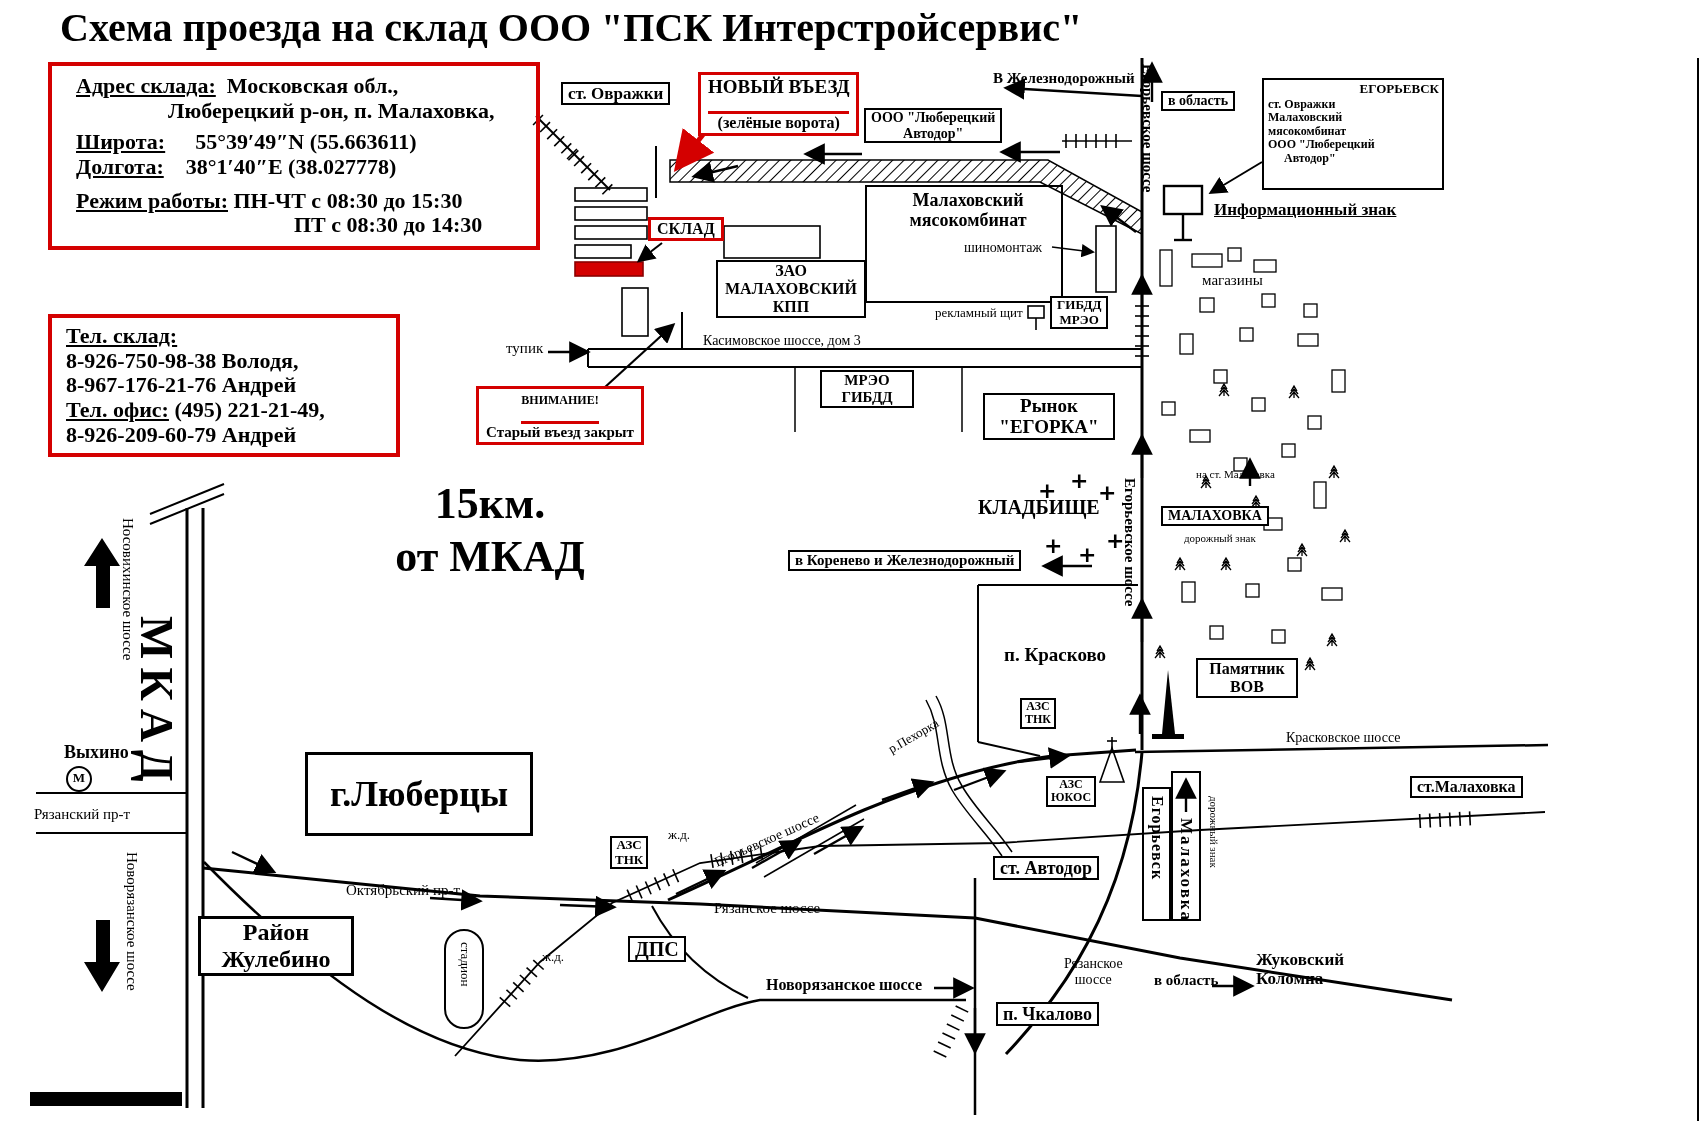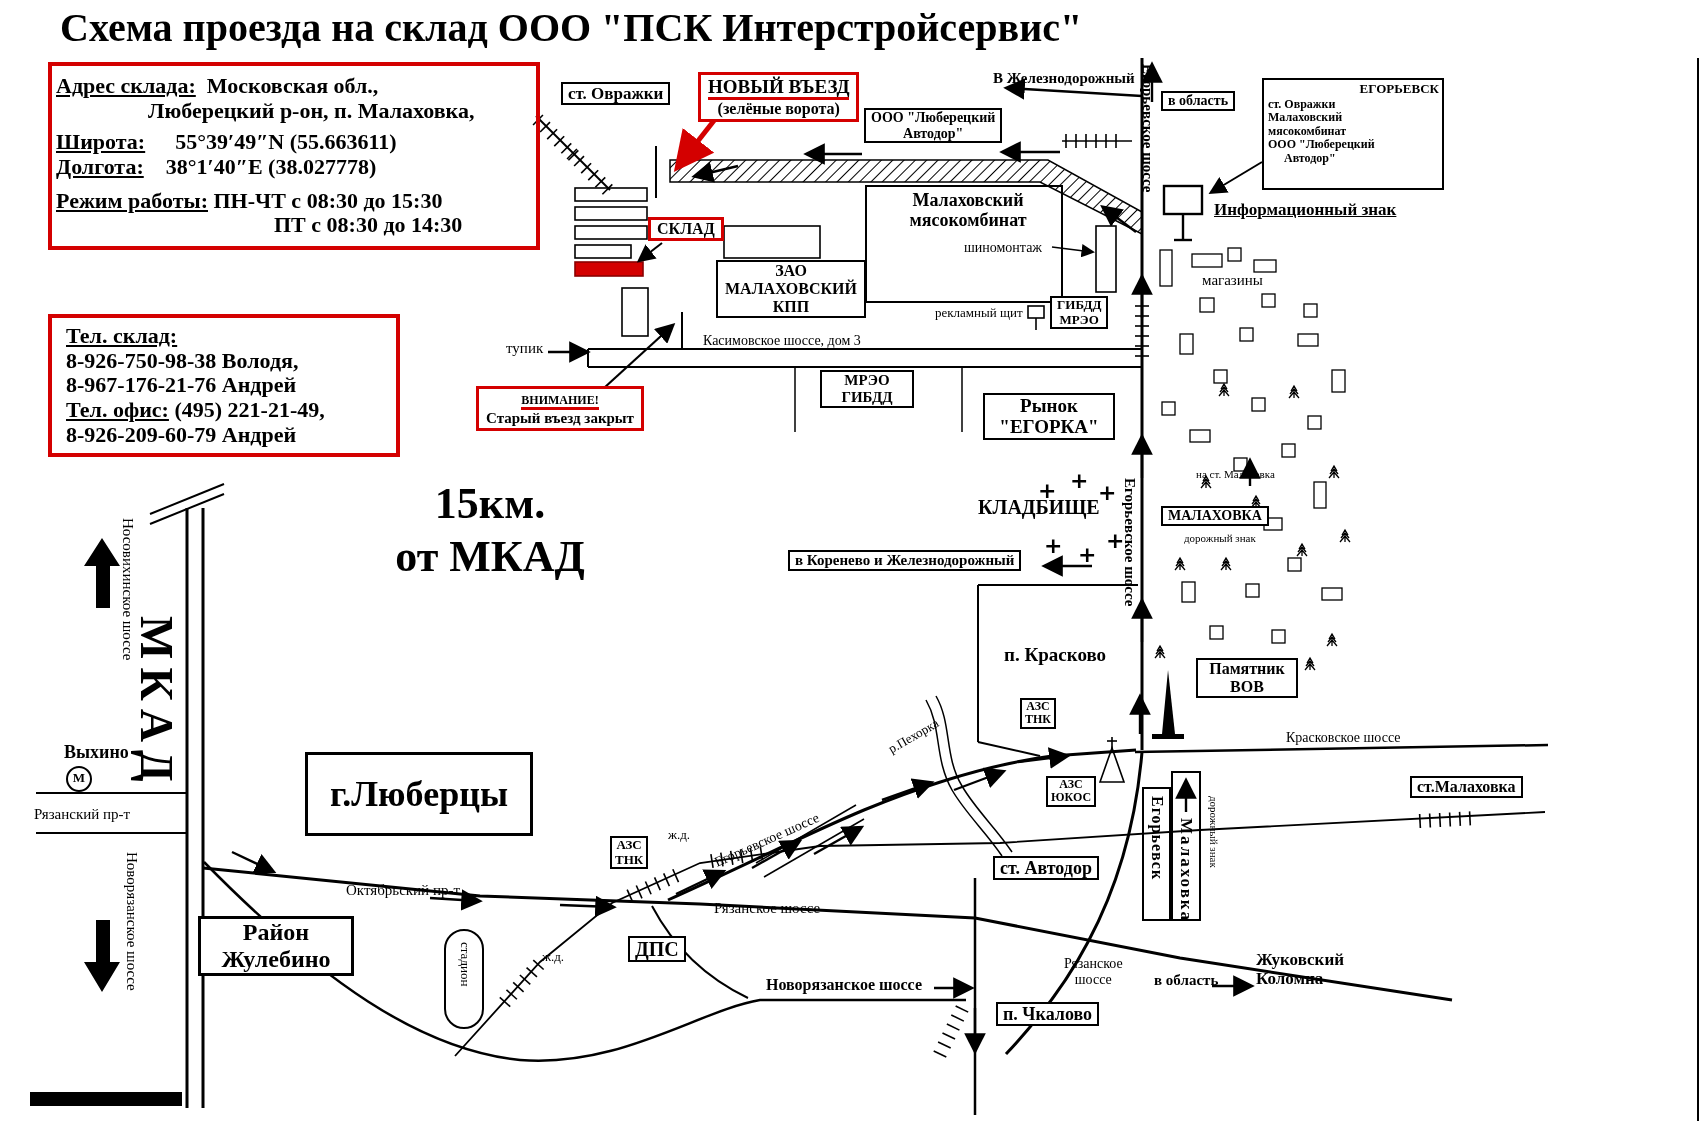--- a/index.html
+++ b/index.html
@@ -6,23 +6,23 @@
   #stage{position:relative;width:1700px;height:1121px;background:#fff;overflow:hidden;
          font-family:"Liberation Serif",serif;color:#000;}
   #mapsvg{position:absolute;left:0;top:0;}
   .lbl{position:absolute;white-space:nowrap;color:#000;line-height:1.12;}
   .b{font-weight:bold;}
   .c{text-align:center;}
   .u{text-decoration:underline;}
   .box{border:2px solid #000;background:#fff;padding:0 5px;}
   .rbox{border:3px solid #d40000;background:#fff;padding:1px 7px;}
   .vert{transform:rotate(90deg);transform-origin:0 0;}
-  .redline{border-bottom:3px solid #d40000;display:inline-block;padding-bottom:0;}
+  .redline{border-bottom:3px solid #d40000;display:inline-block;padding-bottom:14px;}
   #title{left:60px;top:6px;width:1540px;font-size:40px;font-weight:bold;}
-  #infoBox{left:48px;top:62px;width:492px;border:4px solid #d40000;padding:8px 4px;
+  #infoBox{left:48px;top:62px;width:492px;border:4px solid #d40000;padding:8px 24px;
            font-size:22px;font-weight:bold;box-sizing:border-box;}
   #phoneBox{left:48px;top:314px;width:352px;border:4px solid #d40000;padding:6px 14px;
            font-size:22px;font-weight:bold;box-sizing:border-box;}
   #egInfoBox{left:1262px;top:78px;width:170px;height:104px;padding:2px 4px;}
   .mcircle{width:22px;height:22px;border:2px solid #000;border-radius:50%;text-align:center;
            line-height:20px;font-size:13px;font-weight:bold;}
 </style>
 </head>
 <body>
 

